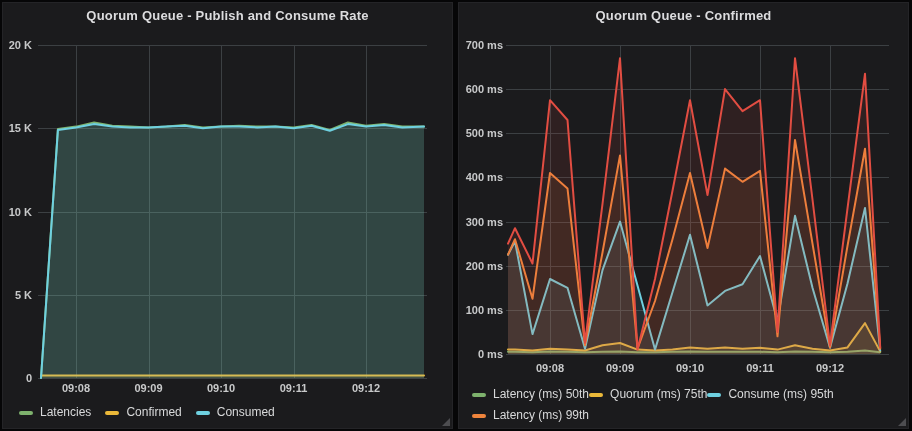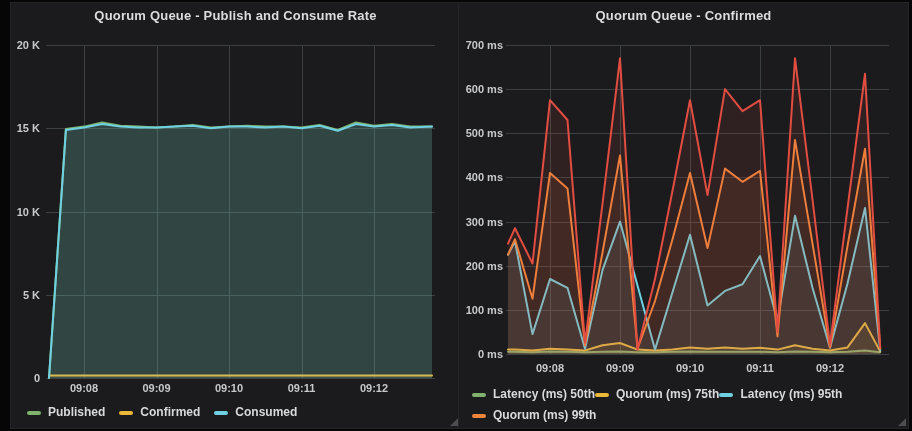--- a/index.html
+++ b/index.html
@@ -1,28 +1,28 @@
 <!DOCTYPE html>
 <html><head>
 <meta charset="utf-8">
 <style>
   html,body{margin:0;padding:0;background:#050505;}
   body{font-family:"Liberation Sans","DejaVu Sans",sans-serif;}
   .stage{position:relative;width:912px;height:431px;background:#060607;overflow:hidden;}
   .panel{position:absolute;top:2px;width:451px;height:427px;background:#1b1b1d;
          border:1px solid #242427;box-sizing:border-box;}
-  .panel-left{left:10px;}
+  .panel-left{left:2px;}
   .panel-right{left:458px;}
   .panel-title{position:absolute;top:5px;left:0;width:100%;text-align:center;
                font-size:13px;font-weight:700;color:#dcdcde;letter-spacing:.2px;cursor:pointer;}
   .chart-svg{position:absolute;top:0;left:0;}
   .legend{position:absolute;display:flex;flex-wrap:wrap;align-items:center;line-height:21px;}
   .panel-left .legend{top:399px;left:16px;width:420px;}
   .panel-right .legend{top:381px;left:13px;width:430px;}
-  .legend-item{display:flex;align-items:center;cursor:pointer;margin-right:14px;font-weight:bold;}
+  .legend-item{display:flex;align-items:center;cursor:pointer;margin-right:14px;}
   .panel-right .legend-item{margin-right:0;min-width:115px;}
   .swatch{display:inline-block;width:14px;height:4px;border-radius:2px;margin-right:7px;flex:0 0 auto;}
   .legend-label{font-size:12px;color:#d8d9da;white-space:nowrap;}
   .resize-handle{position:absolute;right:2px;bottom:2px;width:0;height:0;
                  border-left:8px solid transparent;border-bottom:8px solid #4d4d50;cursor:nwse-resize;}
   text.tick{fill:#c8c9ca;font-family:"Liberation Sans","DejaVu Sans",sans-serif;font-size:11px;font-weight:700;}
 </style>
 </head>
 <body>
 
@@ -65,21 +65,21 @@
           <text x="73" y="389" text-anchor="middle" class="tick">09:08</text>
           <text x="145.5" y="389" text-anchor="middle" class="tick">09:09</text>
           <text x="218" y="389" text-anchor="middle" class="tick">09:10</text>
           <text x="290.5" y="389" text-anchor="middle" class="tick">09:11</text>
           <text x="363" y="389" text-anchor="middle" class="tick">09:12</text>
         </g>
       </svg>
     <div class="legend">
         <span class="legend-item">
           <span class="swatch" style="background: rgb(126, 178, 109);"></span>
-          <span class="legend-label">Published</span>
+          <span class="legend-label">Latencies</span>
         </span>
         <span class="legend-item">
           <span class="swatch" style="background: rgb(234, 184, 57);"></span>
           <span class="legend-label">Confirmed</span>
         </span>
         <span class="legend-item">
           <span class="swatch" style="background: rgb(110, 208, 224);"></span>
           <span class="legend-label">Consumed</span>
         </span>
       </div>
@@ -141,23 +141,23 @@
         <span class="legend-item">
           <span class="swatch" style="background: rgb(126, 178, 109);"></span>
           <span class="legend-label">Latency (ms) 50th</span>
         </span>
         <span class="legend-item">
           <span class="swatch" style="background: rgb(234, 184, 57);"></span>
           <span class="legend-label">Quorum (ms) 75th</span>
         </span>
         <span class="legend-item">
           <span class="swatch" style="background: rgb(110, 208, 224);"></span>
-          <span class="legend-label">Latency (ms) 95th</span>
+          <span class="legend-label">Consume (ms) 95th</span>
         </span>
         <span class="legend-item">
           <span class="swatch" style="background: rgb(239, 132, 60);"></span>
-          <span class="legend-label">Quorum (ms) 99th</span>
+          <span class="legend-label">Latency (ms) 99th</span>
         </span>
       </div>
     <div class="resize-handle"></div>
   </div>
 
 </div>
 
 </body></html>

